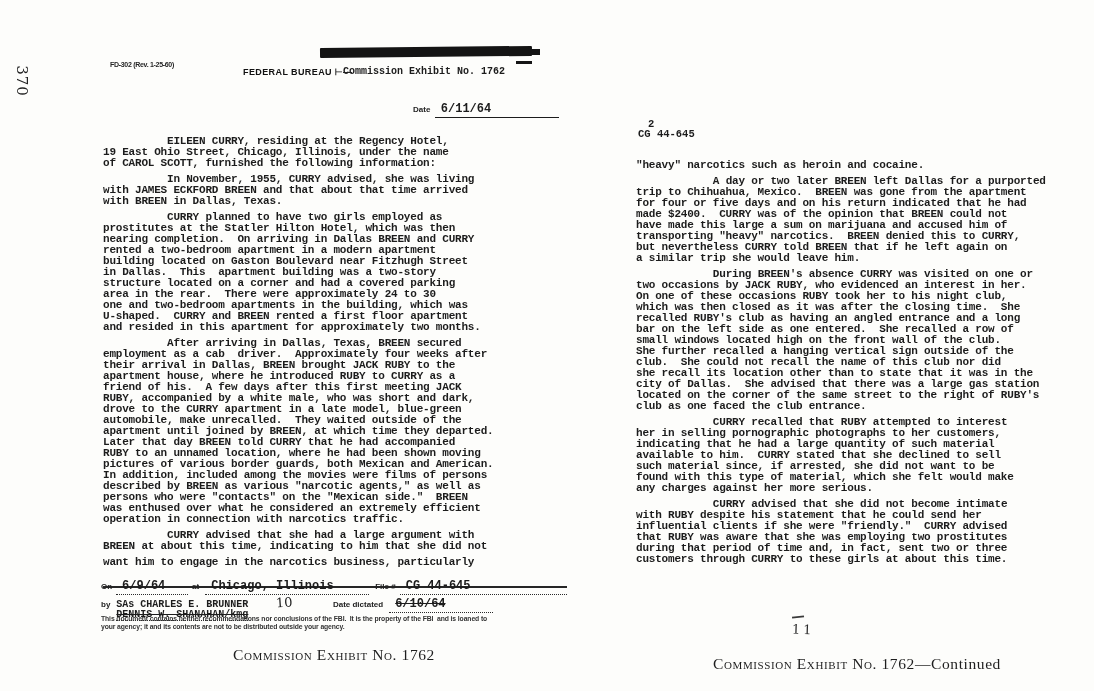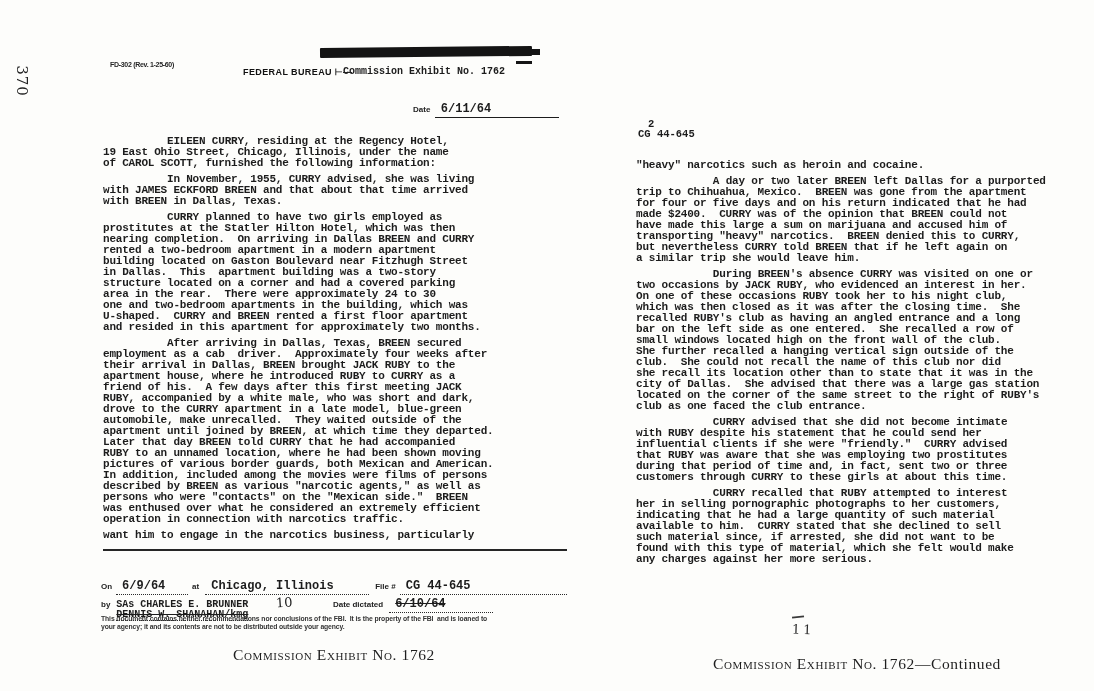--- a/index.html
+++ b/index.html
@@ -26,21 +26,21 @@
   .edge-dash{position:absolute;background:#151515;}
   .date-row{position:absolute;}
   .fld-label{font-size:8px;font-weight:700;color:#222;}
   .fld-value{
     font-family:"Liberation Mono","DejaVu Sans Mono",monospace;font-weight:700;
     font-size:12px;color:#1c1c1c;display:inline-block;
     border-bottom:1.5px solid #1c1c1c;padding:0 8px 1px 6px;
   }
   .dotted{border-bottom:1.5px dotted #2a2a2a;}
   .underlined-line{
-    white-space:pre-wrap;border-bottom:2px solid #262626;padding-bottom:8px;width:100%;
+    white-space:pre-wrap;border-bottom:2px solid #262626;padding-bottom:18px;width:100%;
   }
   .footer-row{position:absolute;display:flex;align-items:baseline;}
   .names{display:inline-block;vertical-align:top;}
   .name-line{font-family:"Liberation Mono","DejaVu Sans Mono",monospace;font-weight:700;font-size:10px;line-height:10px;color:#1c1c1c;}
   .struck{text-decoration:line-through;border-bottom:1.5px dotted #2a2a2a;}
   .handwr{font-family:"DejaVu Serif",serif;color:#222;}
   .fineprint{position:absolute;font-size:6.8px;line-height:8px;font-weight:700;color:#333;white-space:pre-wrap;letter-spacing:-0.1px;}
   .caption{
     position:absolute;width:100%;text-align:center;
     font-family:"Liberation Serif","DejaVu Serif",serif;
@@ -106,20 +106,22 @@
 automobile, make unrecalled.  They waited outside of the
 apartment until joined by BREEN, at which time they departed.
 Later that day BREEN told CURRY that he had accompanied
 RUBY to an unnamed location, where he had been shown moving
 pictures of various border guards, both Mexican and American.
 In addition, included among the movies were films of persons
 described by BREEN as various "narcotic agents," as well as
 persons who were "contacts" on the "Mexican side."  BREEN
 was enthused over what he considered an extremely efficient
 operation in connection with narcotics traffic.</div>
+        <div class="para">          CURRY advised that she had a large argument with
+BREEN at about this time, indicating to him that she did not</div>
       </div>
     <div class="underlined-line">want him to engage in the narcotics business, particularly</div>
   </div>
 
   <div class="footer-row" style="left:8px;top:549px;width:466px;">
     <span class="fld-label">On</span>
     <span class="fld-value dotted" style="border-bottom-style:dotted;min-width:58px;margin:0 4px;">6/9/64</span>
     <span class="fld-label">at</span>
     <span class="fld-value dotted" style="border-bottom-style:dotted;min-width:150px;margin:0 6px;">Chicago, Illinois</span>
     <span class="fld-label">File #</span>
@@ -167,33 +169,33 @@
 which was then closed as it was after the closing time.  She
 recalled RUBY's club as having an angled entrance and a long
 bar on the left side as one entered.  She recalled a row of
 small windows located high on the front wall of the club.
 She further recalled a hanging vertical sign outside of the
 club.  She could not recall the name of this club nor did
 she recall its location other than to state that it was in the
 city of Dallas.  She advised that there was a large gas station
 located on the corner of the same street to the right of RUBY's
 club as one faced the club entrance.</div>
-        <div class="para">            CURRY advised that she did not become intimate
-with RUBY despite his statement that he could send her
-influential clients if she were "friendly."  CURRY advised
-that RUBY was aware that she was employing two prostitutes
-during that period of time and, in fact, sent two or three
-customers through CURRY to these girls at about this time.</div>
         <div class="para">            CURRY recalled that RUBY attempted to interest
 her in selling pornographic photographs to her customers,
 indicating that he had a large quantity of such material
 available to him.  CURRY stated that she declined to sell
 such material since, if arrested, she did not want to be
 found with this type of material, which she felt would make
 any charges against her more serious.</div>
+        <div class="para">            CURRY advised that she did not become intimate
+with RUBY despite his statement that he could send her
+influential clients if she were "friendly."  CURRY advised
+that RUBY was aware that she was employing two prostitutes
+during that period of time and, in fact, sent two or three
+customers through CURRY to these girls at about this time.</div>
       </div>
   </div>
 
   <div class="hw-dash" style="left:160px;top:501px;width:12px;transform:rotate(-6deg);"></div>
   <div class="hw-11" style="left:160px;top:507px;">11</div>
 
   <div class="caption" style="top:540px;">
     <span class="sc">Commission Exhibit No. 1762</span><span>—Continued</span>
   </div>
 </div>

